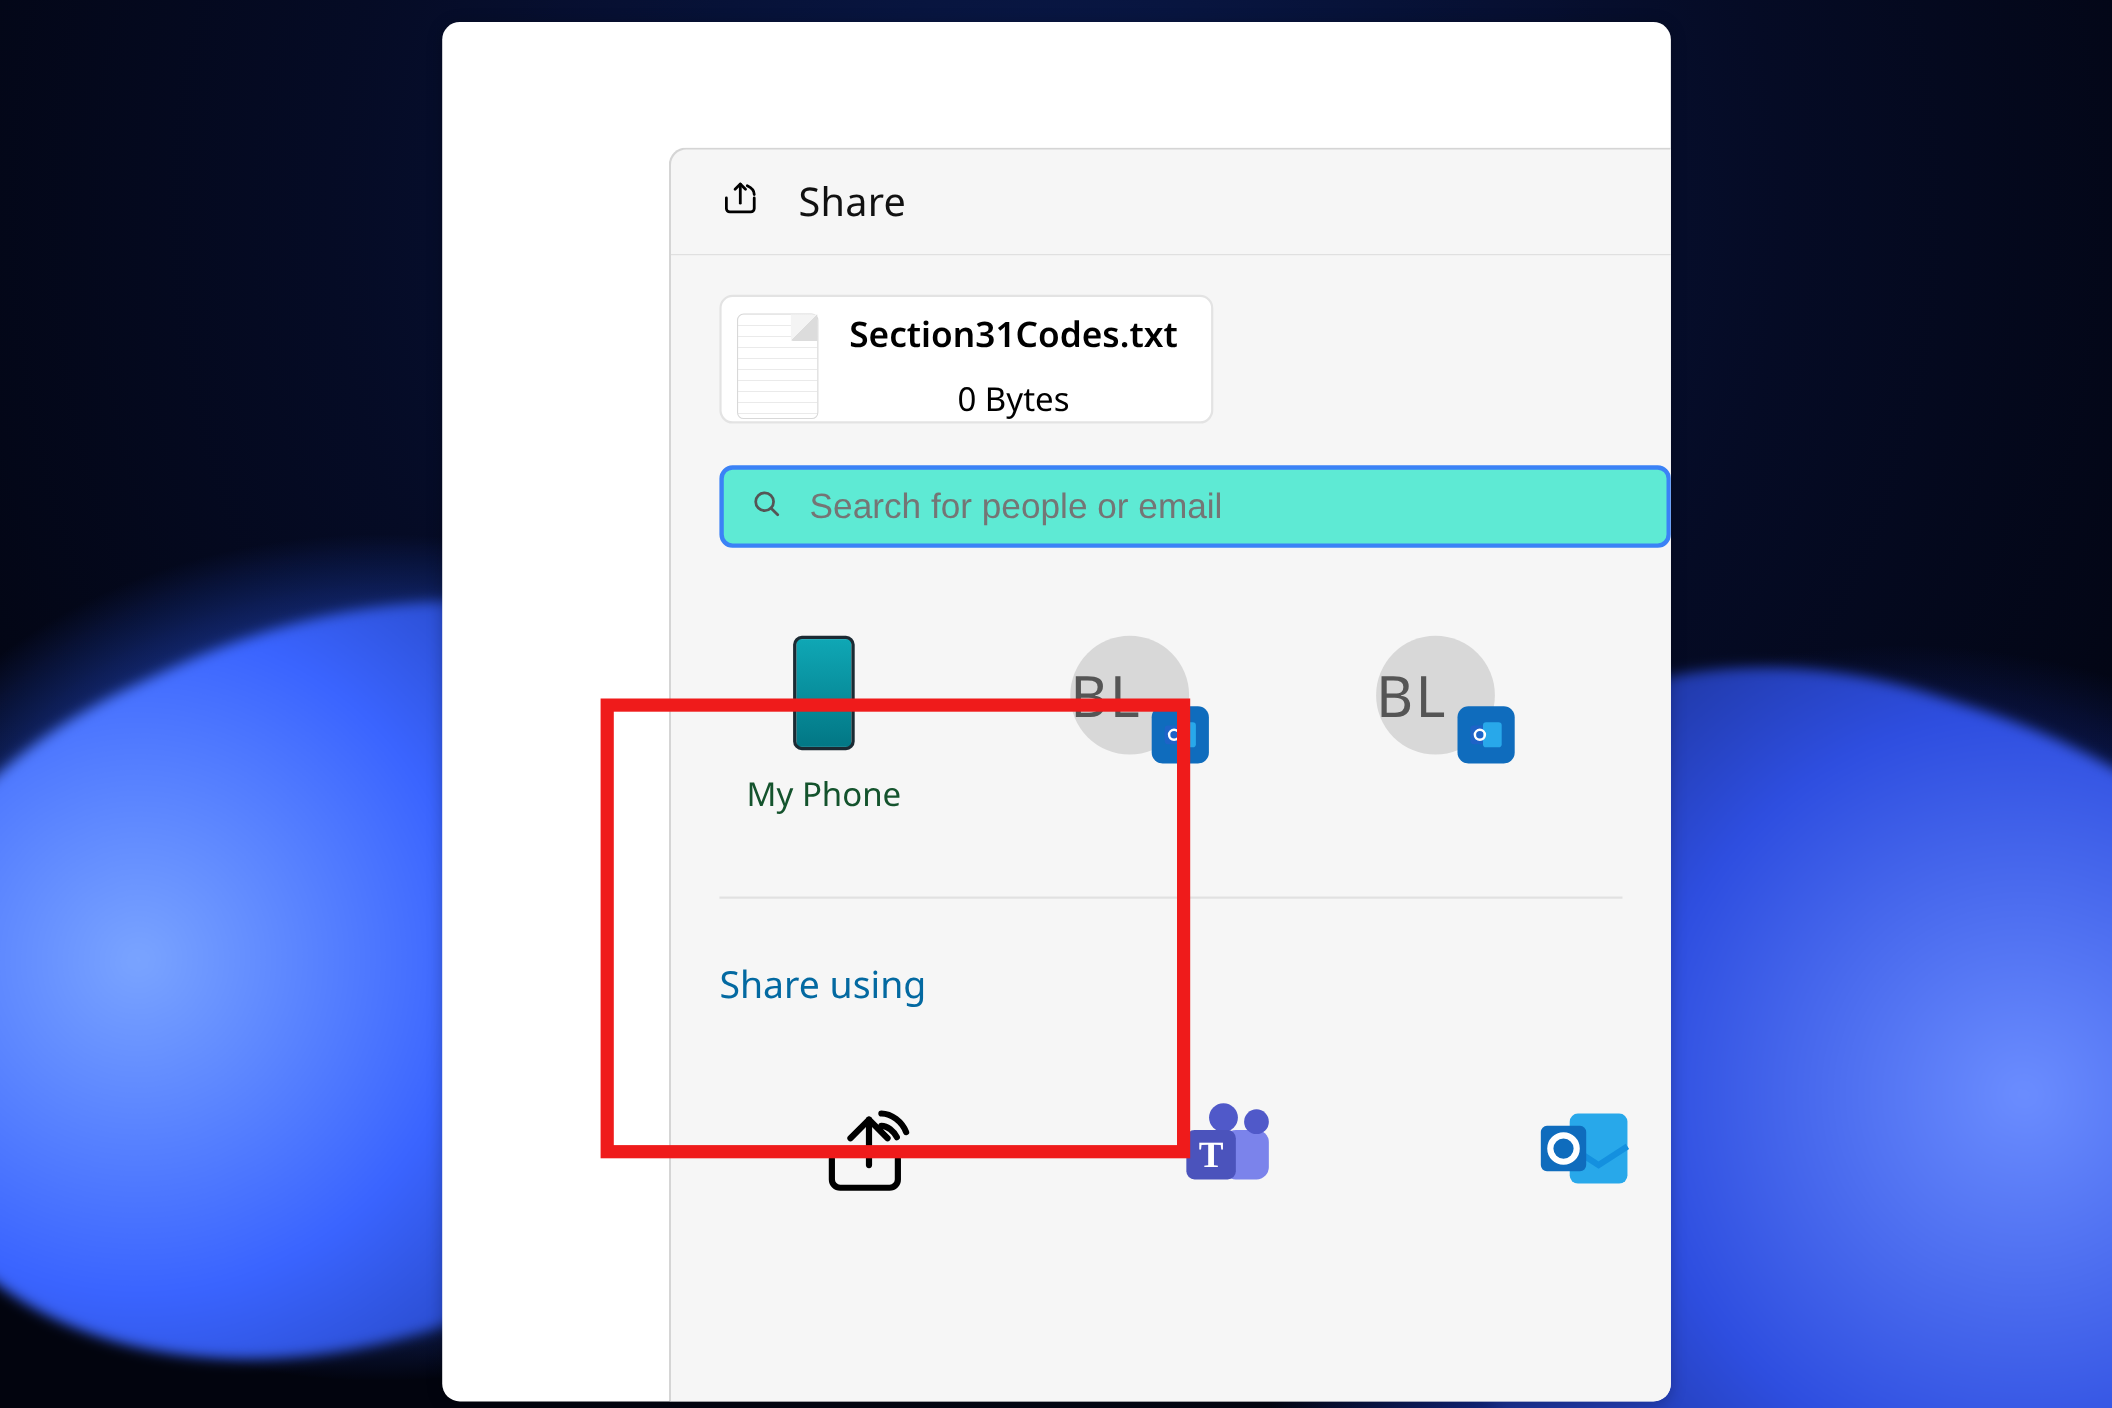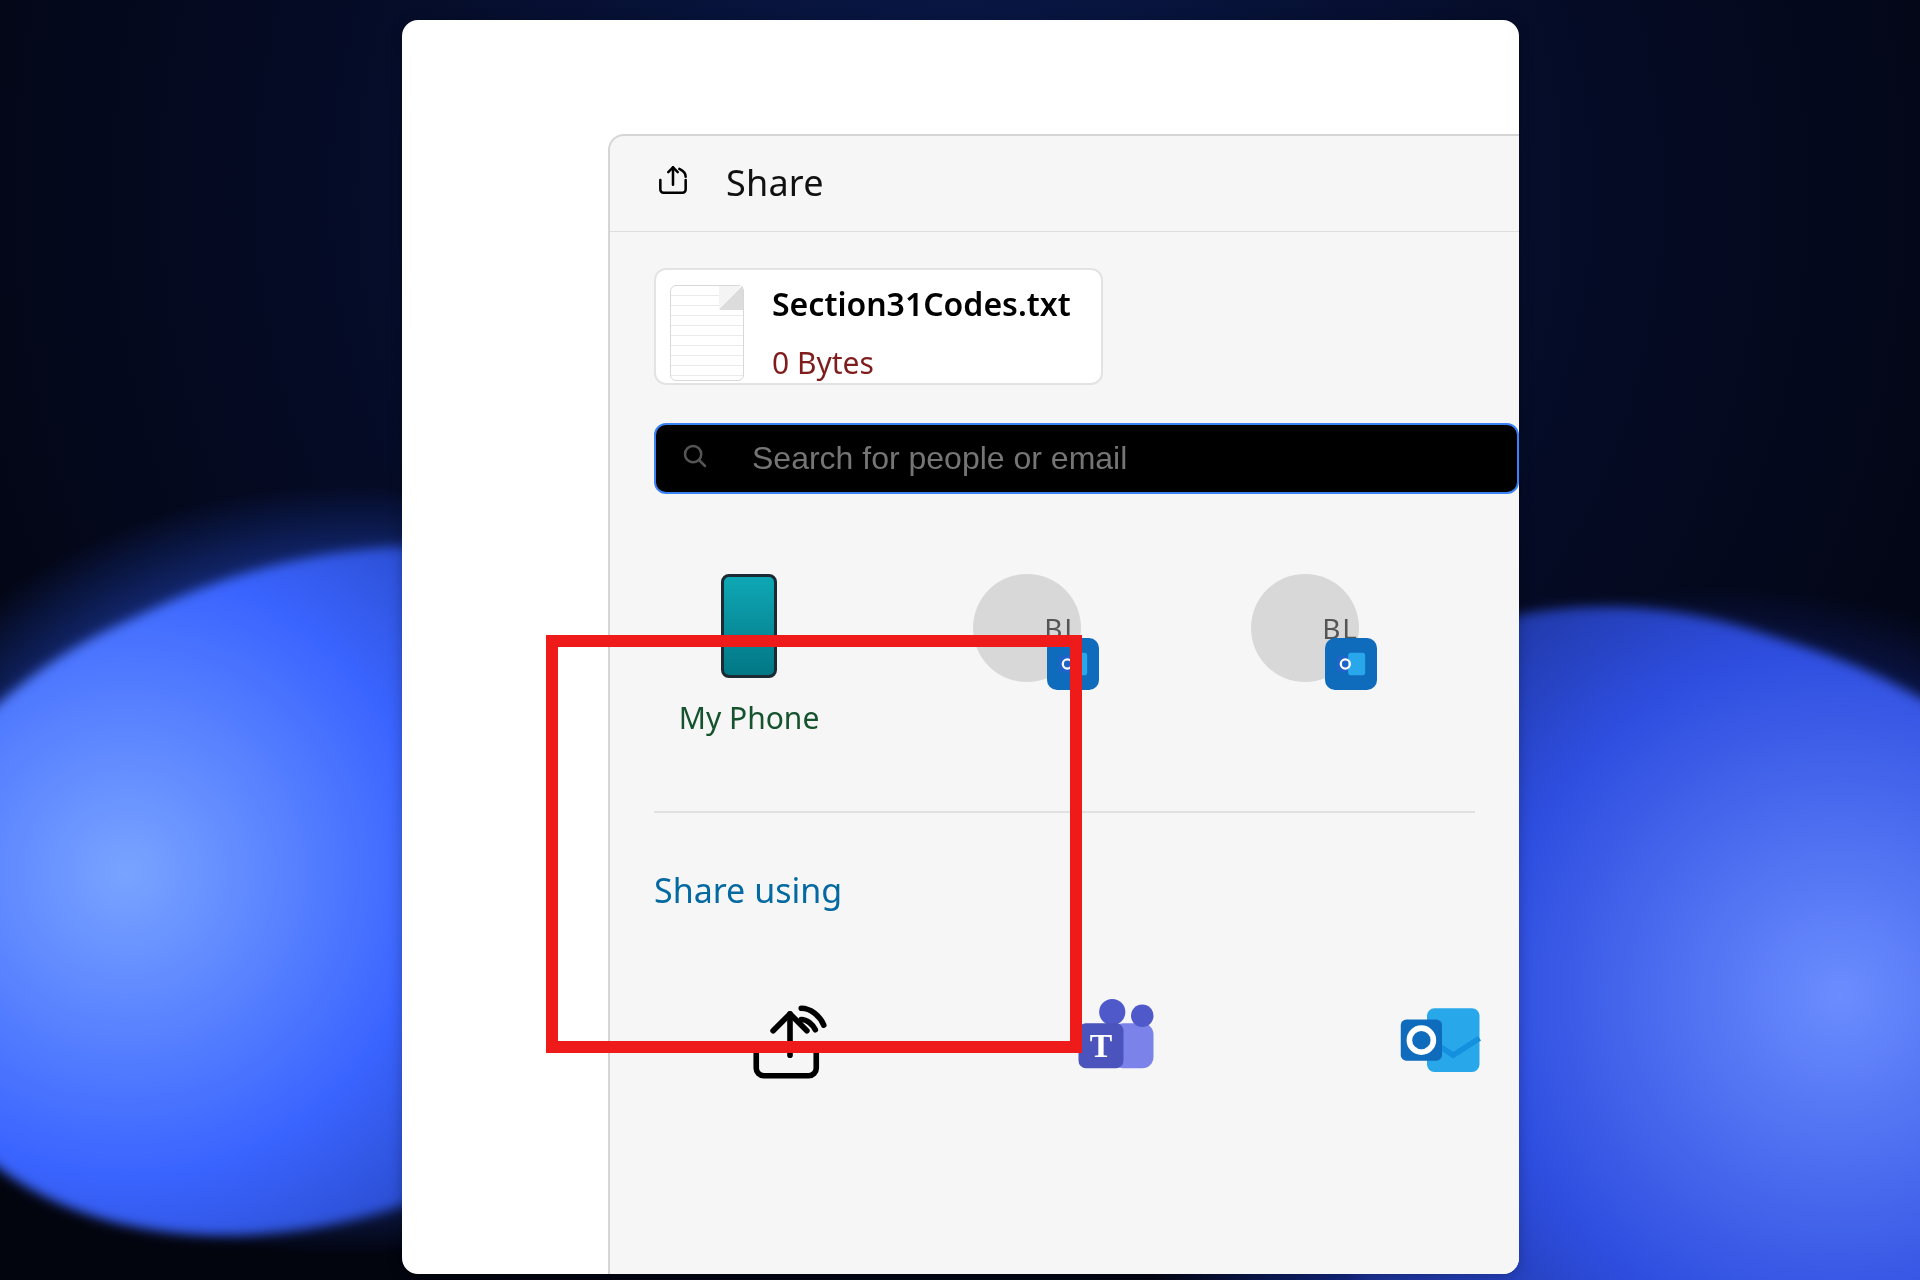--- a/index.html
+++ b/index.html
@@ -119,31 +119,31 @@
   }
   .file-row .thumb::after {
     content: "";
     position: absolute;
     top: 0; right: 0;
     width: 24px; height: 24px;
     background: linear-gradient(135deg, #f4f4f4 0 50%, #dcdcdc 50% 100%);
     border-bottom-left-radius: 2px;
   }
   .file-meta .name { font-size: 32px; font-weight: 650; color: #000; }
-  .file-meta .size { font-size: 30px; color: #7f1d1d; margin-top: 17px; }
+  .file-meta .size { font-size: 30px; color: #000000; margin-top: 17px; text-align: center; }
 
   
   .search-row {
     margin: 38px 0 0 44px;
     display: flex;
     align-items: center;
-    gap: 40px;
-    border: 2px solid #3b82f6;
+    gap: 22px;
+    border: 4px solid #3b82f6;
     border-radius: 12px;
-    background: #000000;
+    background: #5eead4;
     padding: 14px 24px;
   }
   .search-row svg { width: 30px; height: 30px; stroke: #555; }
   .search-row input {
     border: none;
     outline: none;
     font-size: 32px;
     color: #757575;
     background: transparent;
     flex: 1;
@@ -181,22 +181,22 @@
     box-sizing: border-box;
   }
 
   
   .avatar {
     width: 108px; height: 108px;
     border-radius: 50%;
     background: #d8d8d8;
     display: flex;
     align-items: center;
-    justify-content: flex-end;
-    font-size: 28px;
+    justify-content: flex-start;
+    font-size: 52px;
     color: #555;
     position: relative;
     letter-spacing: 2px;
   }
   .avatar .badge {
     position: absolute;
     right: -18px;
     bottom: -8px;
     width: 52px; height: 52px;
     border-radius: 10px;

